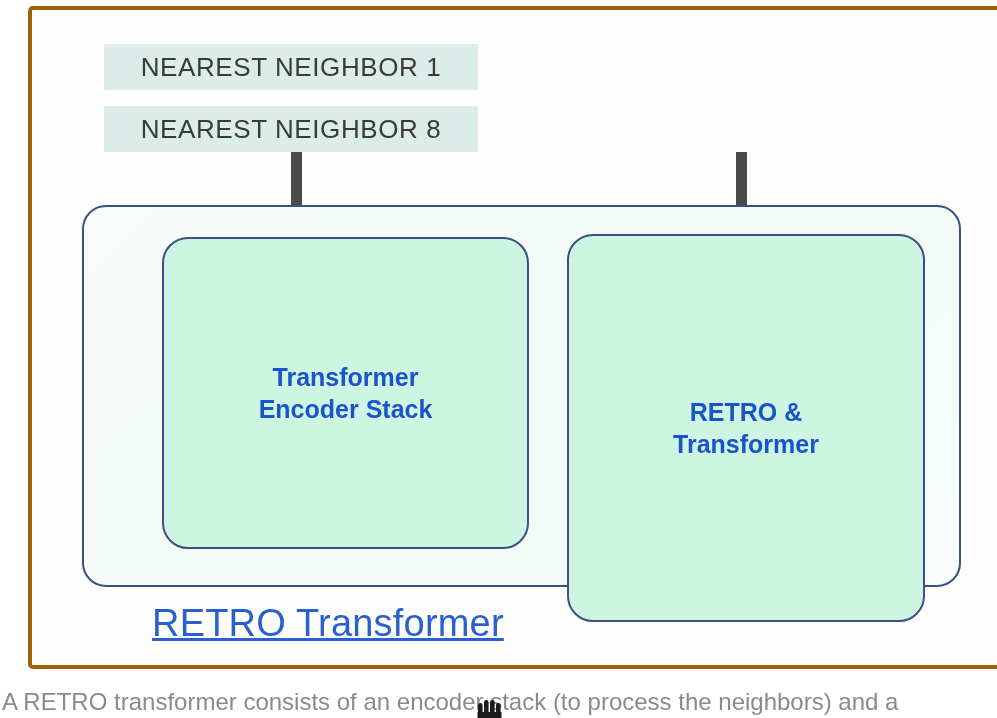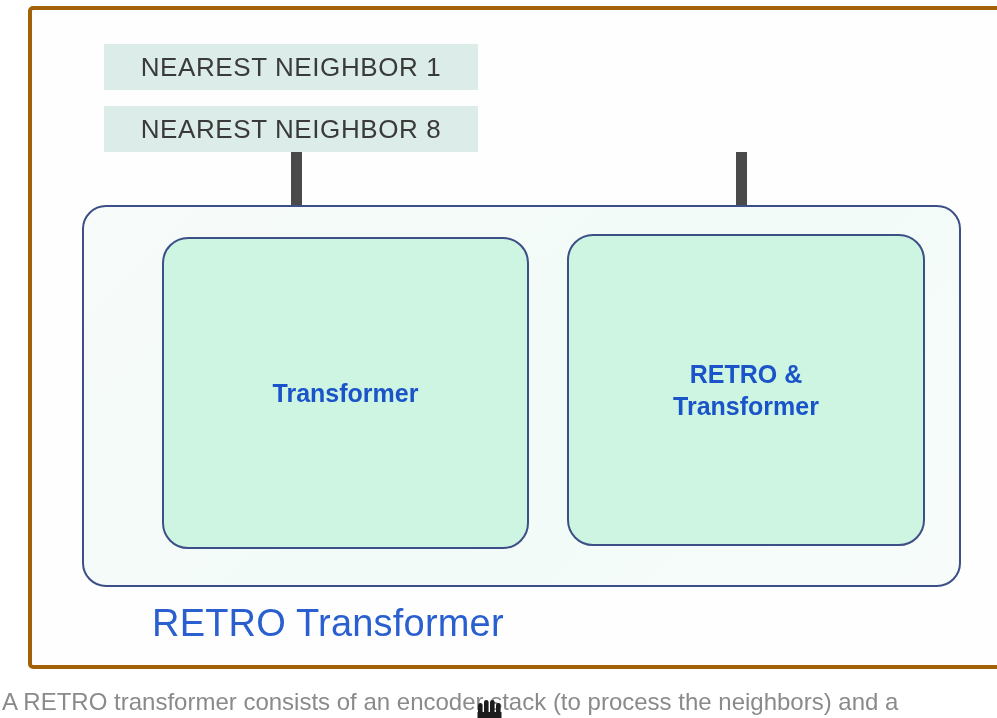--- a/index.html
+++ b/index.html
@@ -111,35 +111,36 @@
     left: 78px;
     top: 30px;
     width: 367px;
     height: 312px;
     font-size: 25px;
   }
   .stack-decoder {
     left: 483px;
     top: 27px;
     width: 358px;
-    height: 312px;
+    height: 388px;
     font-size: 25px;
   }
   .stack-line { display: block; }
 
   
   .retro-title {
     position: absolute;
     left: 120px;
     top: 592px;
     font-size: 38px;
     font-weight: normal;
     color: #2a5fd0;
     letter-spacing: 0.2px;
     white-space: nowrap;
+    text-decoration: underline;
   }
 
   
   .figure-caption {
     position: absolute;
     left: 2px;
     top: 686px;
     width: 975px;
     font-size: 24px;
     color: #8a8a8a;
@@ -177,20 +178,21 @@
     <svg class="arrow arrow-right" viewBox="0 0 42 100">
       <rect x="16" y="0" width="11" height="70" fill="#4a4a4a"></rect>
       <path d="M 21.5 99 L 1 62 L 42 62 Z" fill="#4a4a4a"></path>
     </svg>
 
     <div class="retro-outer">
 
       <div class="stack stack-encoder">
         <div>
           <span class="stack-line">Transformer</span>
+          <span class="stack-line">Encoder Stack</span>
         </div>
       </div>
 
       <div class="stack stack-decoder">
         <div>
           <span class="stack-line">RETRO &amp;</span>
           <span class="stack-line">Transformer</span>
         </div>
       </div>
 

